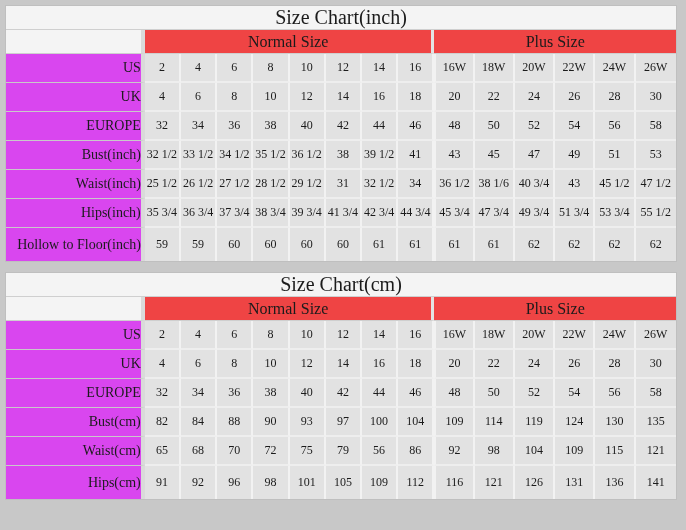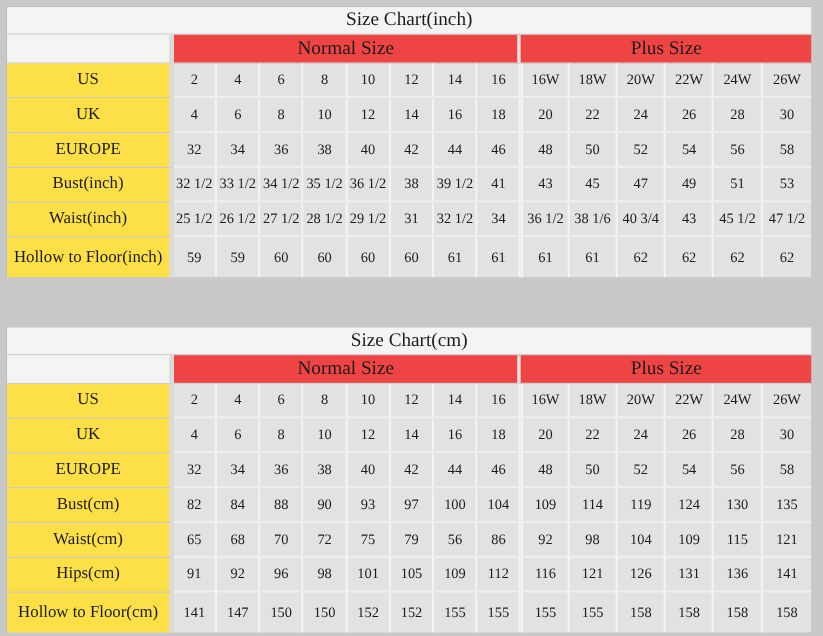--- a/index.html
+++ b/index.html
@@ -32,43 +32,43 @@
   col.col-label  { width: 138px; }
   col.col-normal { width: 36px; }
   col.col-plus   { width: 40px; }
 
   td { padding: 0; vertical-align: middle; white-space: nowrap; overflow: hidden; }
 
   .title-cell {
     height: 22px;
     background: #f4f4f4;
     text-align: center;
-    font-size: 16px;
+    font-size: 20px;
     border-bottom: 1px solid #cfcfcf;
   }
   .group-row td { height: 23px; }
   .corner-cell {
     background: #f4f4f4;
     border-right: 4px solid #dadada;
     border-bottom: 1px solid #cfcfcf;
   }
   .group-cell {
     background: #ef4444;
     text-align: center;
     font-size: 16px;
     border-bottom: 1px solid #cfcfcf;
   }
   .normal-group { border-right: 3px solid #e3e3e3; }
 
   tbody tr { height: 29px; }
   tbody tr:last-child { height: 33px; }
 
   .label-cell {
-    background: #fde047;
-    text-align: center;
+    background: #d946ef;
+    text-align: right;
     font-size: 14px;
     border-right: 4px solid #dadada;
     border-bottom: 1px solid #c9c9c9;
   }
   .data-cell {
     background: #e2e2e2;
     text-align: center;
     font-size: 12px;
     border-right: 2px solid #f2f2f2;
     border-bottom: 2px solid #eeeeee;
@@ -190,20 +190,37 @@
           <td class="data-cell normal-cell">32 1/2</td>
           <td class="data-cell normal-cell">34</td>
           <td class="data-cell plus-cell plus-first">36 1/2</td>
           <td class="data-cell plus-cell">38 1/6</td>
           <td class="data-cell plus-cell">40 3/4</td>
           <td class="data-cell plus-cell">43</td>
           <td class="data-cell plus-cell">45 1/2</td>
           <td class="data-cell plus-cell">47 1/2</td>
         </tr>
         <tr>
+          <td class="label-cell">Hips(inch)</td>
+          <td class="data-cell normal-cell">35 3/4</td>
+          <td class="data-cell normal-cell">36 3/4</td>
+          <td class="data-cell normal-cell">37 3/4</td>
+          <td class="data-cell normal-cell">38 3/4</td>
+          <td class="data-cell normal-cell">39 3/4</td>
+          <td class="data-cell normal-cell">41 3/4</td>
+          <td class="data-cell normal-cell">42 3/4</td>
+          <td class="data-cell normal-cell">44 3/4</td>
+          <td class="data-cell plus-cell plus-first">45 3/4</td>
+          <td class="data-cell plus-cell">47 3/4</td>
+          <td class="data-cell plus-cell">49 3/4</td>
+          <td class="data-cell plus-cell">51 3/4</td>
+          <td class="data-cell plus-cell">53 3/4</td>
+          <td class="data-cell plus-cell">55 1/2</td>
+        </tr>
+        <tr>
           <td class="label-cell">Hollow to Floor(inch)</td>
           <td class="data-cell normal-cell">59</td>
           <td class="data-cell normal-cell">59</td>
           <td class="data-cell normal-cell">60</td>
           <td class="data-cell normal-cell">60</td>
           <td class="data-cell normal-cell">60</td>
           <td class="data-cell normal-cell">60</td>
           <td class="data-cell normal-cell">61</td>
           <td class="data-cell normal-cell">61</td>
           <td class="data-cell plus-cell plus-first">61</td>
@@ -340,33 +357,16 @@
           <td class="data-cell normal-cell">105</td>
           <td class="data-cell normal-cell">109</td>
           <td class="data-cell normal-cell">112</td>
           <td class="data-cell plus-cell plus-first">116</td>
           <td class="data-cell plus-cell">121</td>
           <td class="data-cell plus-cell">126</td>
           <td class="data-cell plus-cell">131</td>
           <td class="data-cell plus-cell">136</td>
           <td class="data-cell plus-cell">141</td>
         </tr>
-        <tr>
-          <td class="label-cell">Hollow to Floor(cm)</td>
-          <td class="data-cell normal-cell">141</td>
-          <td class="data-cell normal-cell">147</td>
-          <td class="data-cell normal-cell">150</td>
-          <td class="data-cell normal-cell">150</td>
-          <td class="data-cell normal-cell">152</td>
-          <td class="data-cell normal-cell">152</td>
-          <td class="data-cell normal-cell">155</td>
-          <td class="data-cell normal-cell">155</td>
-          <td class="data-cell plus-cell plus-first">155</td>
-          <td class="data-cell plus-cell">155</td>
-          <td class="data-cell plus-cell">158</td>
-          <td class="data-cell plus-cell">158</td>
-          <td class="data-cell plus-cell">158</td>
-          <td class="data-cell plus-cell">158</td>
-        </tr>
       </tbody>
   </table>
 
 </div>
 
 </body></html>

